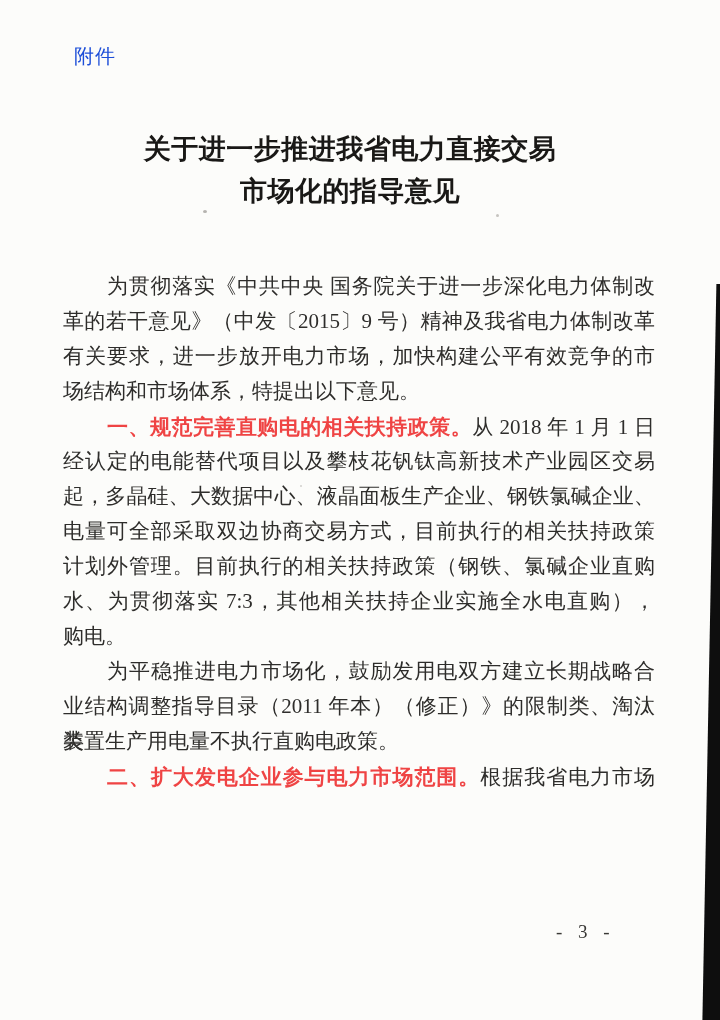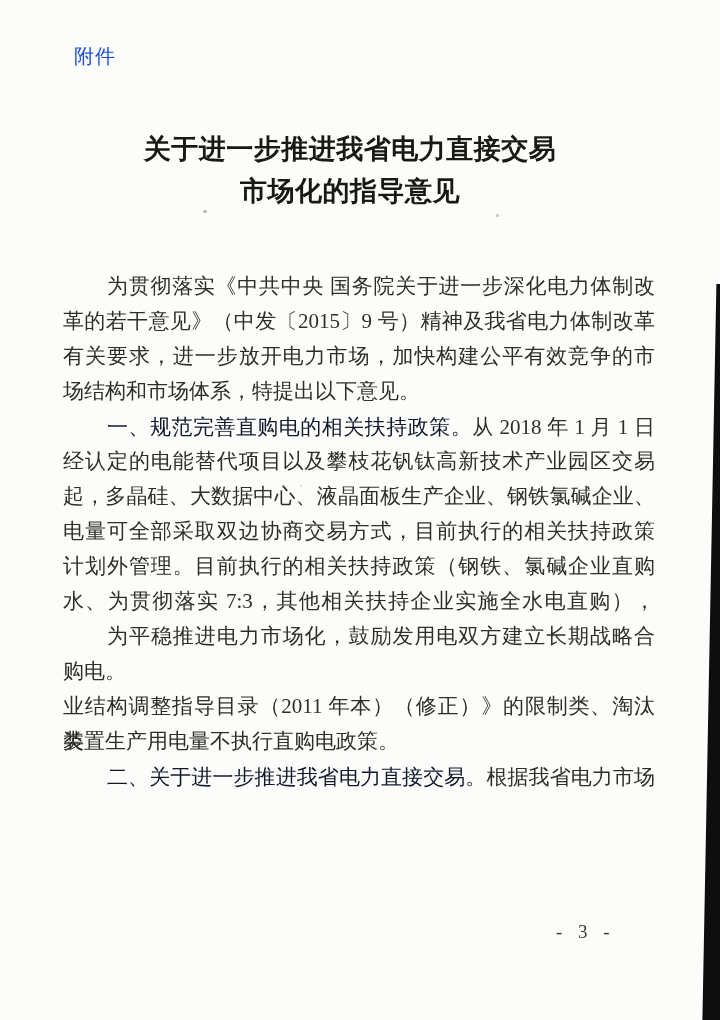--- a/index.html
+++ b/index.html
@@ -59,22 +59,22 @@
     white-space: normal;
     text-align: justify;
     text-align-last: justify;
     text-justify: inter-character;
   }
   .line.indent {
     padding-left: 44px;
   }
   .sec-head {
     font-family: "Liberation Sans", "DejaVu Sans", sans-serif;
-    font-weight: 400;
-    color: #0f172a;
+    font-weight: 700;
+    color: #ef4444;
   }
   .page-number {
     position: absolute;
     left: 556px;
     top: 921px;
     font-size: 19px;
     letter-spacing: 2px;
     word-spacing: 7px;
     color: #3a3936;
   }
@@ -113,25 +113,25 @@
       <div class="line indent fill"><span>为贯彻落实《中共中央 国务院关于进一步深化电力体制改</span></div>
       <div class="line fill"><span>革的若干意见》（中发〔2015〕9 号）精神及我省电力体制改革</span></div>
       <div class="line fill"><span>有关要求，进一步放开电力市场，加快构建公平有效竞争的市</span></div>
       <div class="line"><span>场结构和市场体系，特提出以下意见。</span></div>
       <div class="line indent fill"><span class="sec-head">一、规范完善直购电的相关扶持政策。</span><span>从 2018 年 1 月 1 日</span></div>
       <div class="line fill"><span>经认定的电能替代项目以及攀枝花钒钛高新技术产业园区交易</span></div>
       <div class="line fill"><span>起，多晶硅、大数据中心、液晶面板生产企业、钢铁氯碱企业、</span></div>
       <div class="line fill"><span>电量可全部采取双边协商交易方式，目前执行的相关扶持政策</span></div>
       <div class="line fill"><span>计划外管理。目前执行的相关扶持政策（钢铁、氯碱企业直购</span></div>
       <div class="line fill"><span>水、为贯彻落实 7:3，其他相关扶持企业实施全水电直购），</span></div>
+      <div class="line"><span>购电。</span></div>
       <div class="line indent fill"><span>为平稳推进电力市场化，鼓励发用电双方建立长期战略合</span></div>
-      <div class="line"><span>购电。</span></div>
       <div class="line fill"><span>业结构调整指导目录（2011 年本）（修正）》的限制类、淘汰类</span></div>
       <div class="line"><span>装置生产用电量不执行直购电政策。</span></div>
-      <div class="line indent fill"><span class="sec-head">二、关于进一步推进我省电力直接交易。</span><span>根据我省电力市场</span></div>
+      <div class="line indent fill"><span class="sec-head">二、扩大发电企业参与电力市场范围。</span><span>根据我省电力市场</span></div>
     </div>
 
   <div class="page-number">- 3 -</div>
 
   <div class="scan-wedge"></div>
   <div class="speck s1"></div>
   <div class="speck s2"></div>
   <div class="speck s3"></div>
 
 </div>

